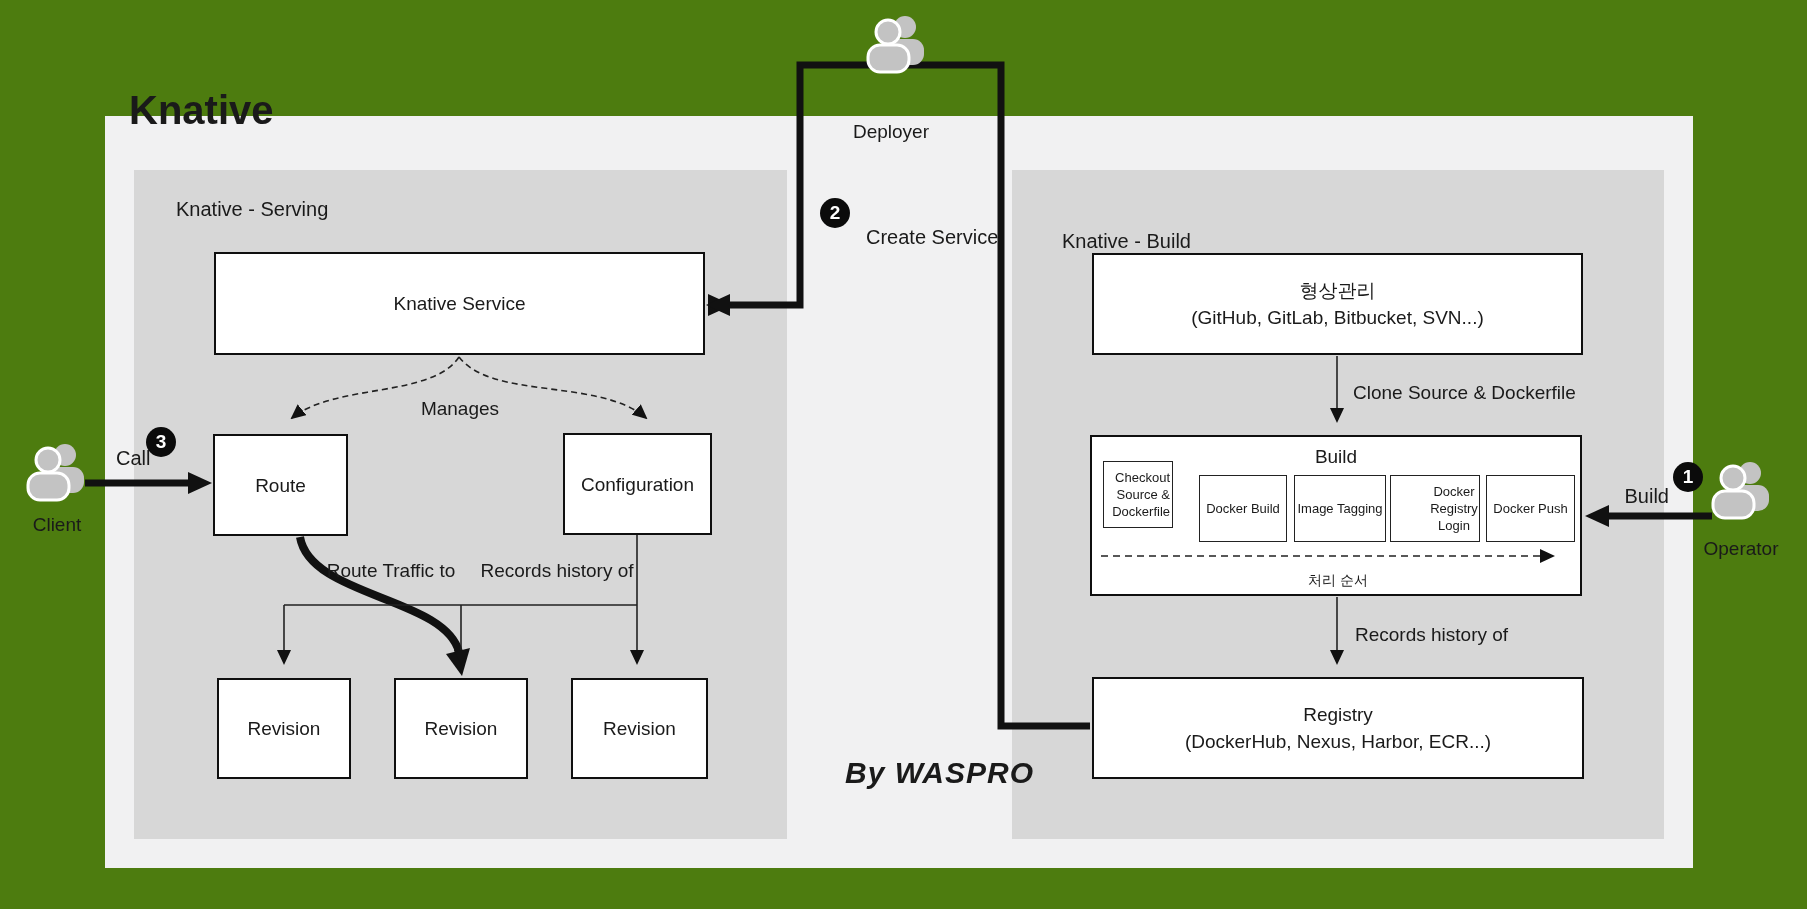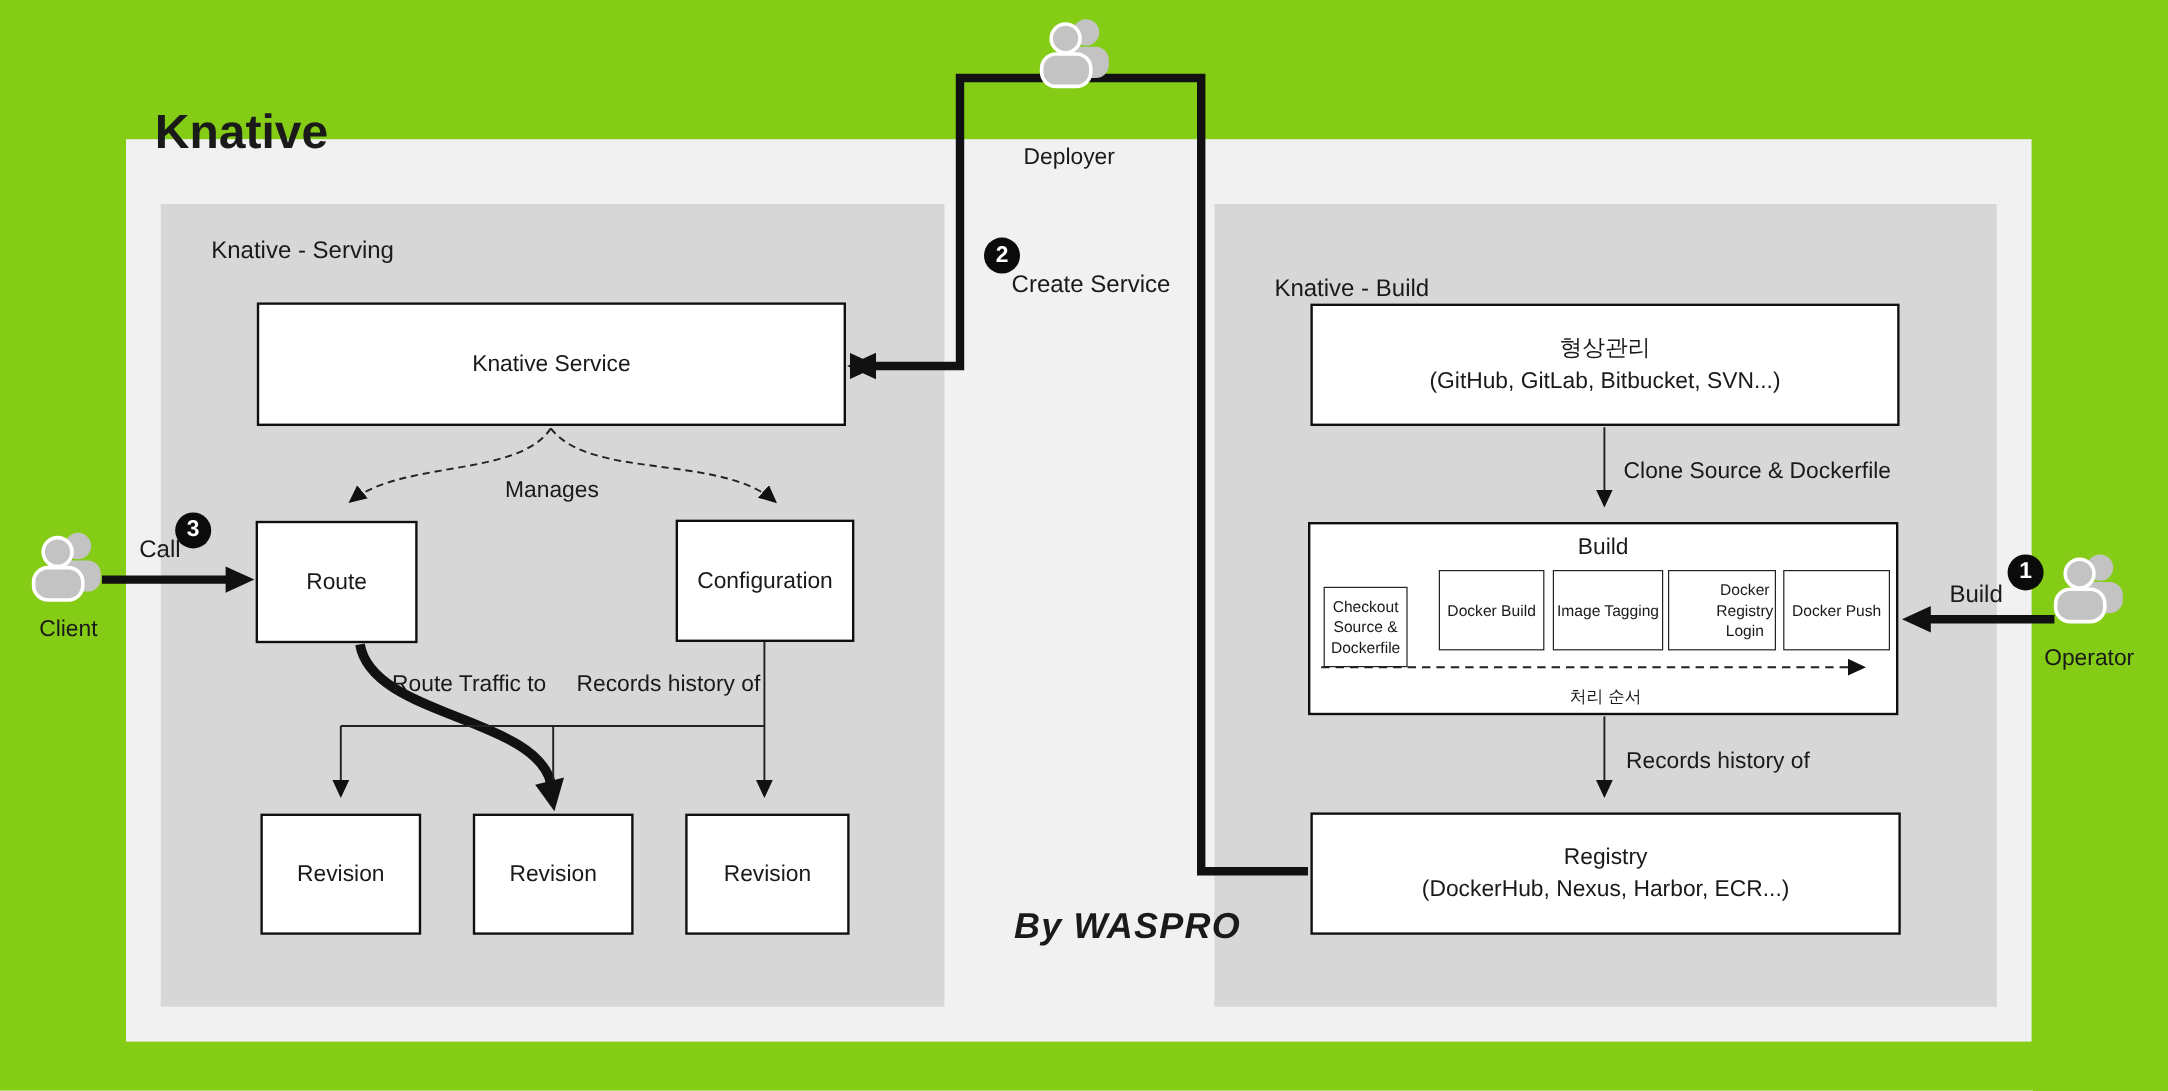--- a/index.html
+++ b/index.html
@@ -1,17 +1,17 @@
 <!DOCTYPE html>
 <html><head>
 <meta charset="utf-8">
 <style>
   html,body{margin:0;padding:0;background:#ffffff;}
   .canvas{
-    position:relative;width:1807px;height:909px;background:#84cc16;
+    position:relative;width:1807px;height:909px;background:#4d7c0f;
     font-family:"Liberation Sans","DejaVu Sans",sans-serif;color:#1a1a1a;overflow:hidden;
   }
   .abs{position:absolute;}
   .outer-panel{background:#f1f1f2;}
   .section-panel{background:#d7d7d7;}
   .page-title{font-size:40px;font-weight:600;letter-spacing:0px;}
   .section-label{font-size:20px;}
   .wbox{
     background:#ffffff;border:2px solid #0f0f0f;display:flex;flex-direction:column;
     align-items:center;justify-content:center;text-align:center;box-sizing:border-box;
@@ -66,21 +66,21 @@
     <span>Revision</span>
   </div>
 
   <div class="abs wbox" style="left:1092px;top:253px;width:491px;height:102px;">
     <span>형상관리</span>
     <span class="sub">(GitHub, GitLab, Bitbucket, SVN...)</span>
   </div>
 
   <div class="abs wbox" style="left:1090px;top:435px;width:492px;height:161px;justify-content:flex-start;">
     <div class="build-title" style="margin-top:6px;">Build</div>
-    <div class="abs stepbox" style="left:11px;top:52px;width:70px;height:67px;">Checkout Source &amp; Dockerfile</div>
+    <div class="abs stepbox" style="left:11px;top:24px;width:70px;height:67px;text-align:right;">Checkout Source &amp; Dockerfile</div>
     <div class="abs stepbox" style="left:107px;top:38px;width:88px;height:67px;">Docker Build</div>
     <div class="abs stepbox" style="left:202px;top:38px;width:92px;height:67px;">Image Tagging</div>
     <div class="abs stepbox" style="left:298px;top:38px;width:90px;height:67px;padding-left:40px;">Docker Registry Login</div>
     <div class="abs stepbox" style="left:394px;top:38px;width:89px;height:67px;">Docker Push</div>
     <div class="abs order-label" style="left:0;top:130px;width:492px;">처리 순서</div>
   </div>
 
   <div class="abs wbox" style="left:1092px;top:677px;width:492px;height:102px;">
     <span>Registry</span>
     <span class="sub">(DockerHub, Nexus, Harbor, ECR...)</span>
@@ -154,21 +154,21 @@
       <rect x="24" y="27" width="38" height="26" rx="11"></rect>
       <g stroke="#ffffff" stroke-width="3">
         <circle cx="26" cy="20" r="12"></circle>
         <rect x="6" y="33" width="41" height="27" rx="12"></rect>
       </g>
     </g>
   </svg>
   <div class="abs actor-label" style="left:1676px;top:538px;width:130px;">Operator</div>
 
   <div class="abs badge" style="left:820px;top:198px;">2</div>
-  <div class="abs lbl" style="left:843px;top:226px;font-size:20px;">Create Service</div>
+  <div class="abs lbl" style="left:866px;top:226px;font-size:20px;">Create Service</div>
 
   <div class="abs badge" style="left:146px;top:427px;">3</div>
   <div class="abs lbl" style="left:116px;top:447px;font-size:20px;">Call</div>
 
   <div class="abs badge" style="left:1673px;top:462px;">1</div>
   <div class="abs lbl" style="left:1597px;top:485px;width:72px;text-align:right;font-size:20px;">Build</div>
 
   <div class="abs lbl lbl-c" style="left:400px;top:398px;width:120px;">Manages</div>
   <div class="abs lbl lbl-c" style="left:306px;top:560px;width:170px;">Route Traffic to</div>
   <div class="abs lbl lbl-c" style="left:472px;top:560px;width:170px;">Records history of</div>

